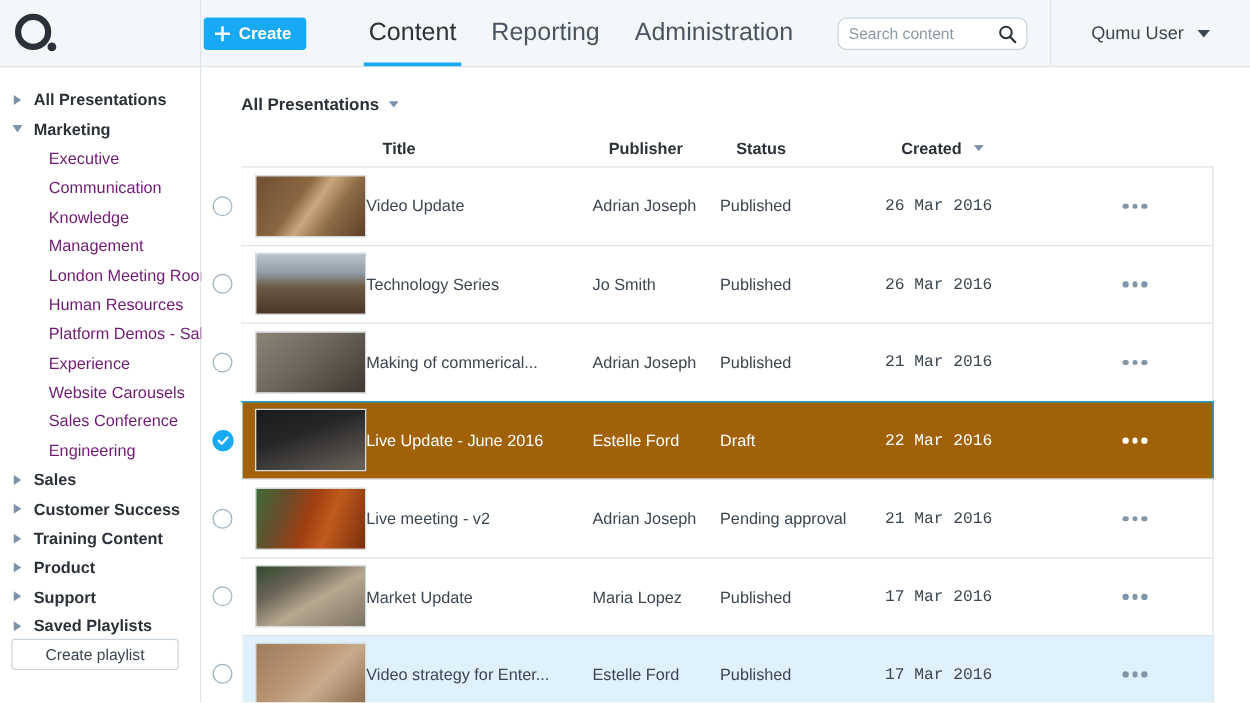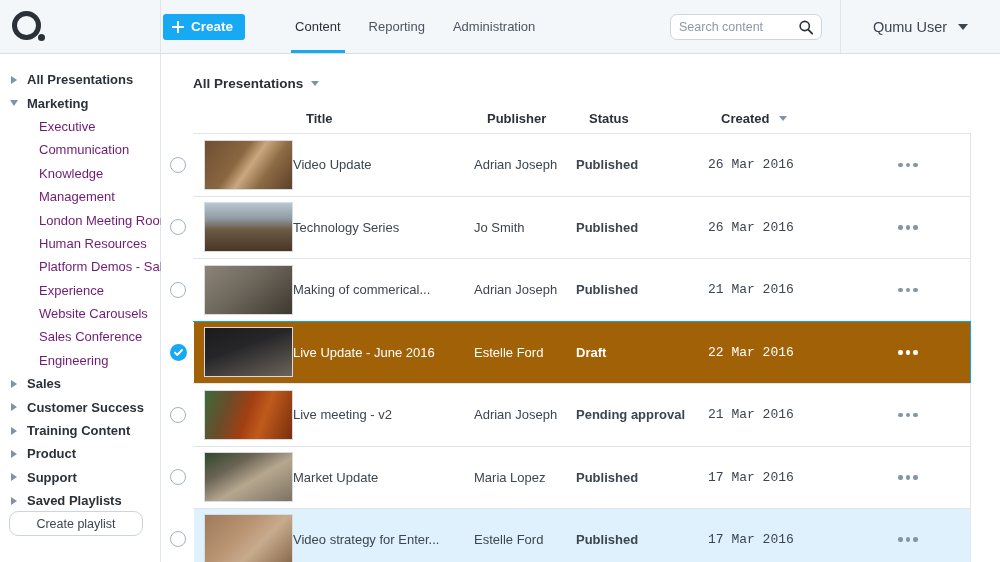--- a/index.html
+++ b/index.html
@@ -49,21 +49,21 @@
   }
   .plus-icon:before, .plus-icon:after {
     content: ""; position: absolute; background: #fff;
   }
   .plus-icon:before { left: 5px; top: 0; width: 2px; height: 12px; }
   .plus-icon:after { left: 0; top: 5px; width: 12px; height: 2px; }
 
   #main-nav { display: flex; align-items: flex-end; height: 53px; margin-left: 36px; }
   .nav-tab {
     position: relative; height: 53px; display: flex; align-items: center;
-    padding: 0 14px; font-size: 13px; color: #4b5560; cursor: pointer;
+    padding: 0 14px; font-size: 20px; color: #4b5560; cursor: pointer;
   }
   .nav-tab.active { color: #2b3138; }
   .nav-tab.active:after {
     content: ""; position: absolute; left: 10px; right: 10px; bottom: 0;
     height: 3px; background: #17a9f4;
   }
 
   #search-wrap { margin-left: auto; margin-right: 0; }
   #search-box {
     position: relative; width: 152px; height: 26px;
@@ -120,21 +120,21 @@
     width: 0; height: 0;
     border-left: 4.5px solid transparent; border-right: 4.5px solid transparent;
     border-top: 6px solid #7e93a6;
   }
   .tree-item .lbl { margin-left: 7px; white-space: nowrap; }
   .tree-item.top .lbl { font-weight: bold; color: #2b3138; }
   .tree-item.child .lbl { color: #701a75; margin-left: 19px; }
   #create-playlist-btn {
     position: absolute; left: 9px; bottom: 26px;
     width: 134px; height: 25px;
-    background: #fff; border: 1px solid #ccd5dd; border-radius: 9px;
+    background: #fff; border: 1px solid #ccd5dd; border-radius: 3px;
     font-size: 12.5px; color: #3c4650; cursor: pointer;
     font-family: "Liberation Sans", sans-serif;
   }
 
   
   #content {
     position: absolute; top: 54px; left: 161px; width: 839px; height: 508px;
     background: #fff; overflow: hidden;
   }
   #breadcrumb {
@@ -182,21 +182,21 @@
     background: #17a9f4; display: flex; align-items: center; justify-content: center;
   }
   .check-glyph { display: block; }
 
   .thumb {
     width: 89px; height: 50px; flex: none; margin-left: 10px;
     border: 1px solid #d5dbe0; background-size: cover; background-position: center;
   }
   .cell-title { width: 181px; flex: none; }
   .cell-pub   { width: 102px; flex: none; }
-  .cell-stat  { width: 132px; flex: none; font-weight: bold; }
+  .cell-stat  { width: 132px; flex: none; }
   .cell-date  { width: 150px; flex: none; font-family: Liberation Mono, monospace; }
   .cell-menu  { width: 100px; flex: none; display: flex; justify-content: center; cursor: pointer; }
   .dots { display: flex; gap: 3px; }
   .dots i { display: block; width: 4.5px; height: 4.5px; border-radius: 50%; background: #8296aa; }
   .row.selected .dots i { background: #fff; }
   .thumb-pad { width: 99px; flex: none; display: flex; align-items: center; }
 
   
   .t1 { background-image:
       linear-gradient(125deg, #6f4f33 0%, #8a6741 38%, #caa77e 52%, #8d6b45 70%, #5d4028 100%),

